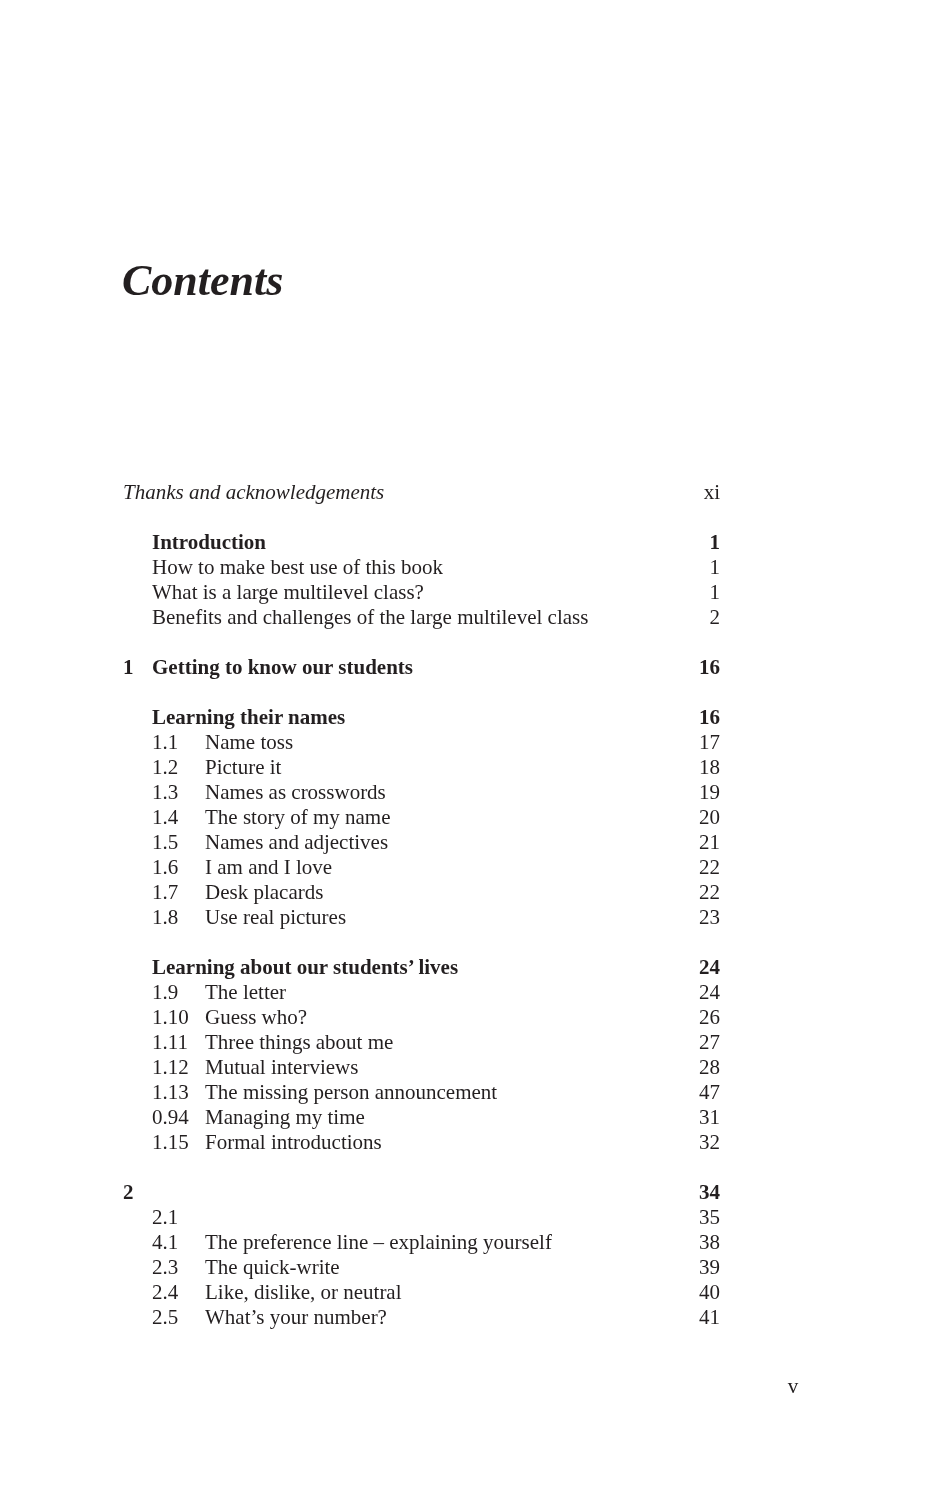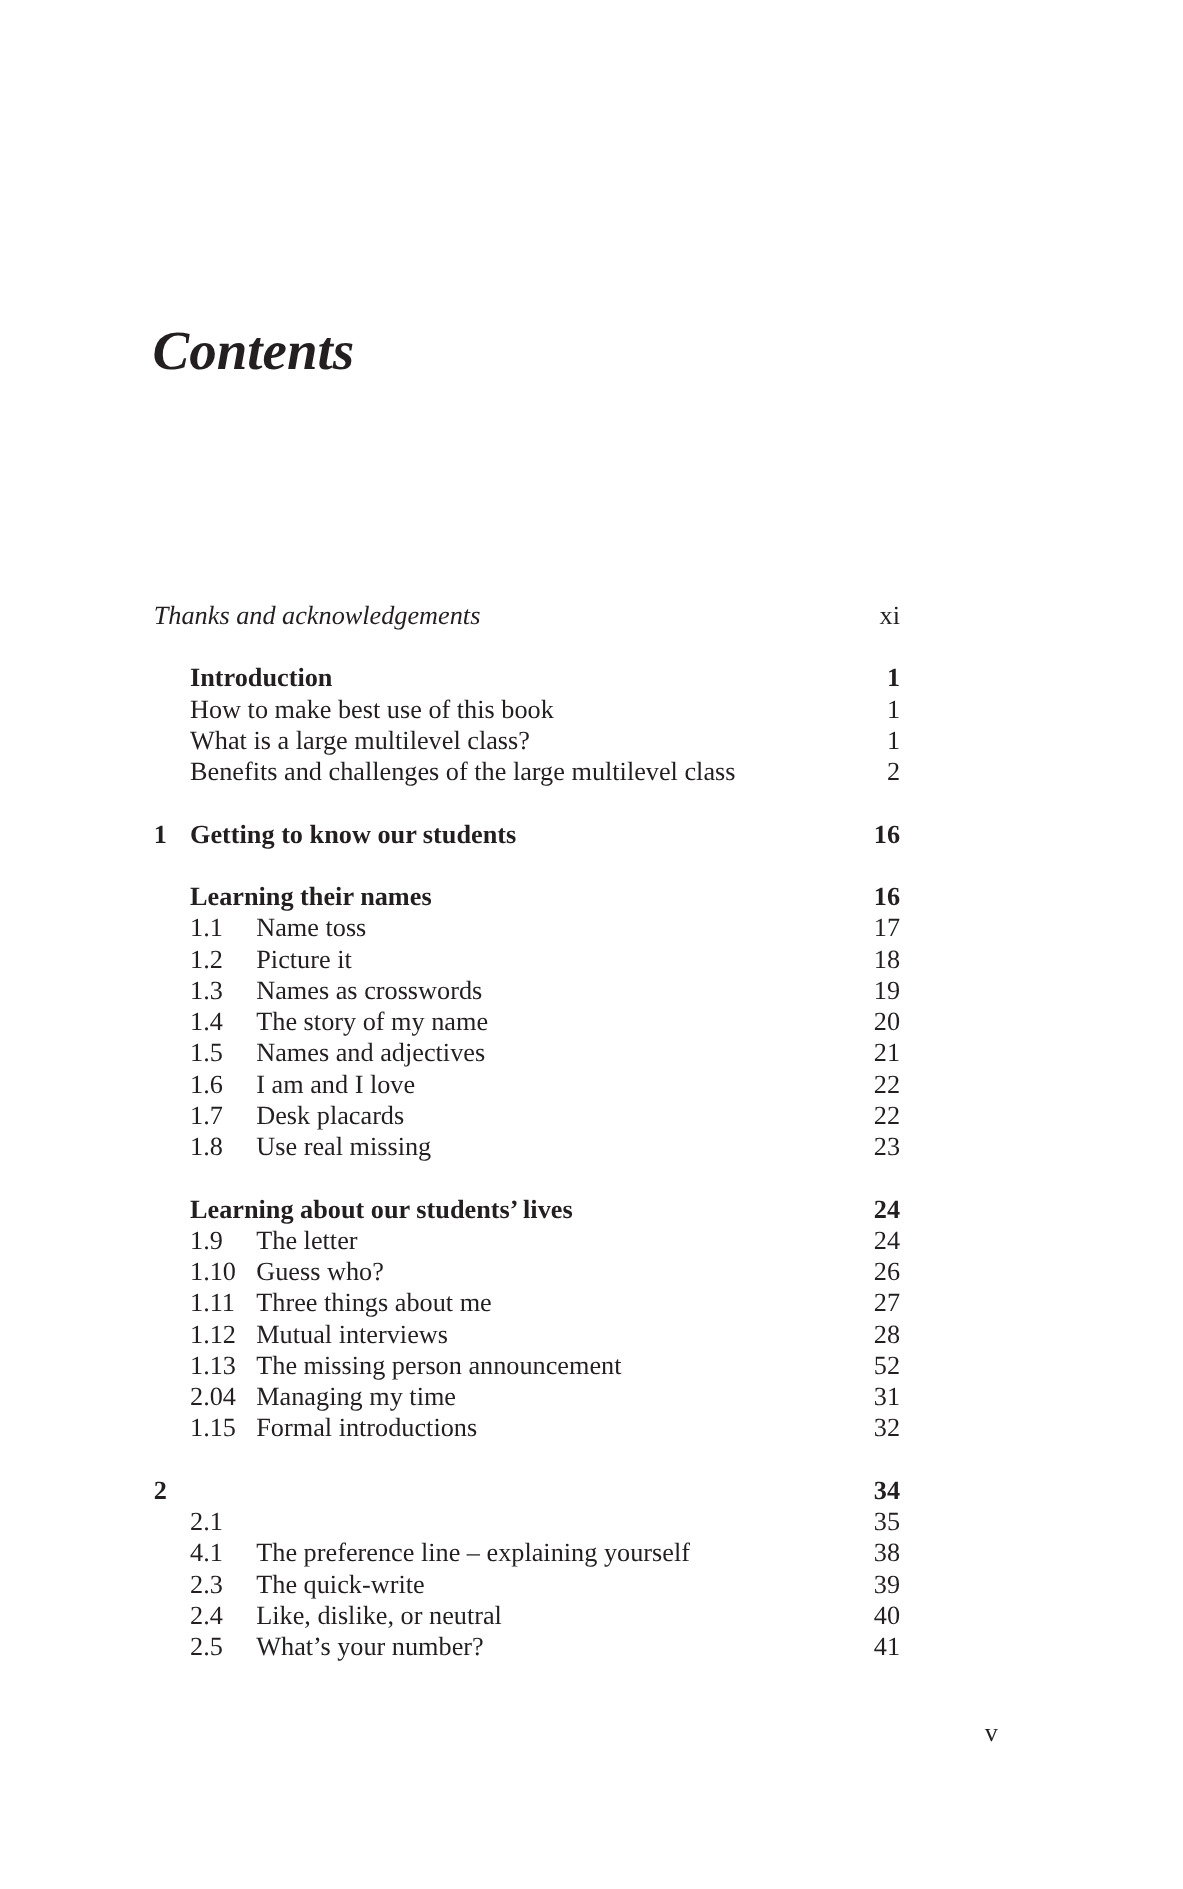--- a/index.html
+++ b/index.html
@@ -113,21 +113,21 @@
         <span class="label">I am and I love</span>
         <span class="page">22</span>
       </div>
       <div class="row item indent">
         <span class="num">1.7</span>
         <span class="label">Desk placards</span>
         <span class="page">22</span>
       </div>
       <div class="row item indent">
         <span class="num">1.8</span>
-        <span class="label">Use real missing</span>
+        <span class="label">Use real pictures</span>
         <span class="page">23</span>
       </div>
       <div class="row subhead indent bold gap">
         <span class="label">Learning about our students’ lives</span>
         <span class="page">24</span>
       </div>
       <div class="row item indent">
         <span class="num">1.9</span>
         <span class="label">The letter</span>
         <span class="page">24</span>
@@ -143,24 +143,24 @@
         <span class="page">27</span>
       </div>
       <div class="row item indent">
         <span class="num">1.12</span>
         <span class="label">Mutual interviews</span>
         <span class="page">28</span>
       </div>
       <div class="row item indent">
         <span class="num">1.13</span>
         <span class="label">The missing person announcement</span>
-        <span class="page">52</span>
+        <span class="page">47</span>
       </div>
       <div class="row item indent">
-        <span class="num">2.04</span>
+        <span class="num">0.94</span>
         <span class="label">Managing my time</span>
         <span class="page">31</span>
       </div>
       <div class="row item indent">
         <span class="num">1.15</span>
         <span class="label">Formal introductions</span>
         <span class="page">32</span>
       </div>
       <div class="row chapter bold gap">
         <span class="num">2</span>

